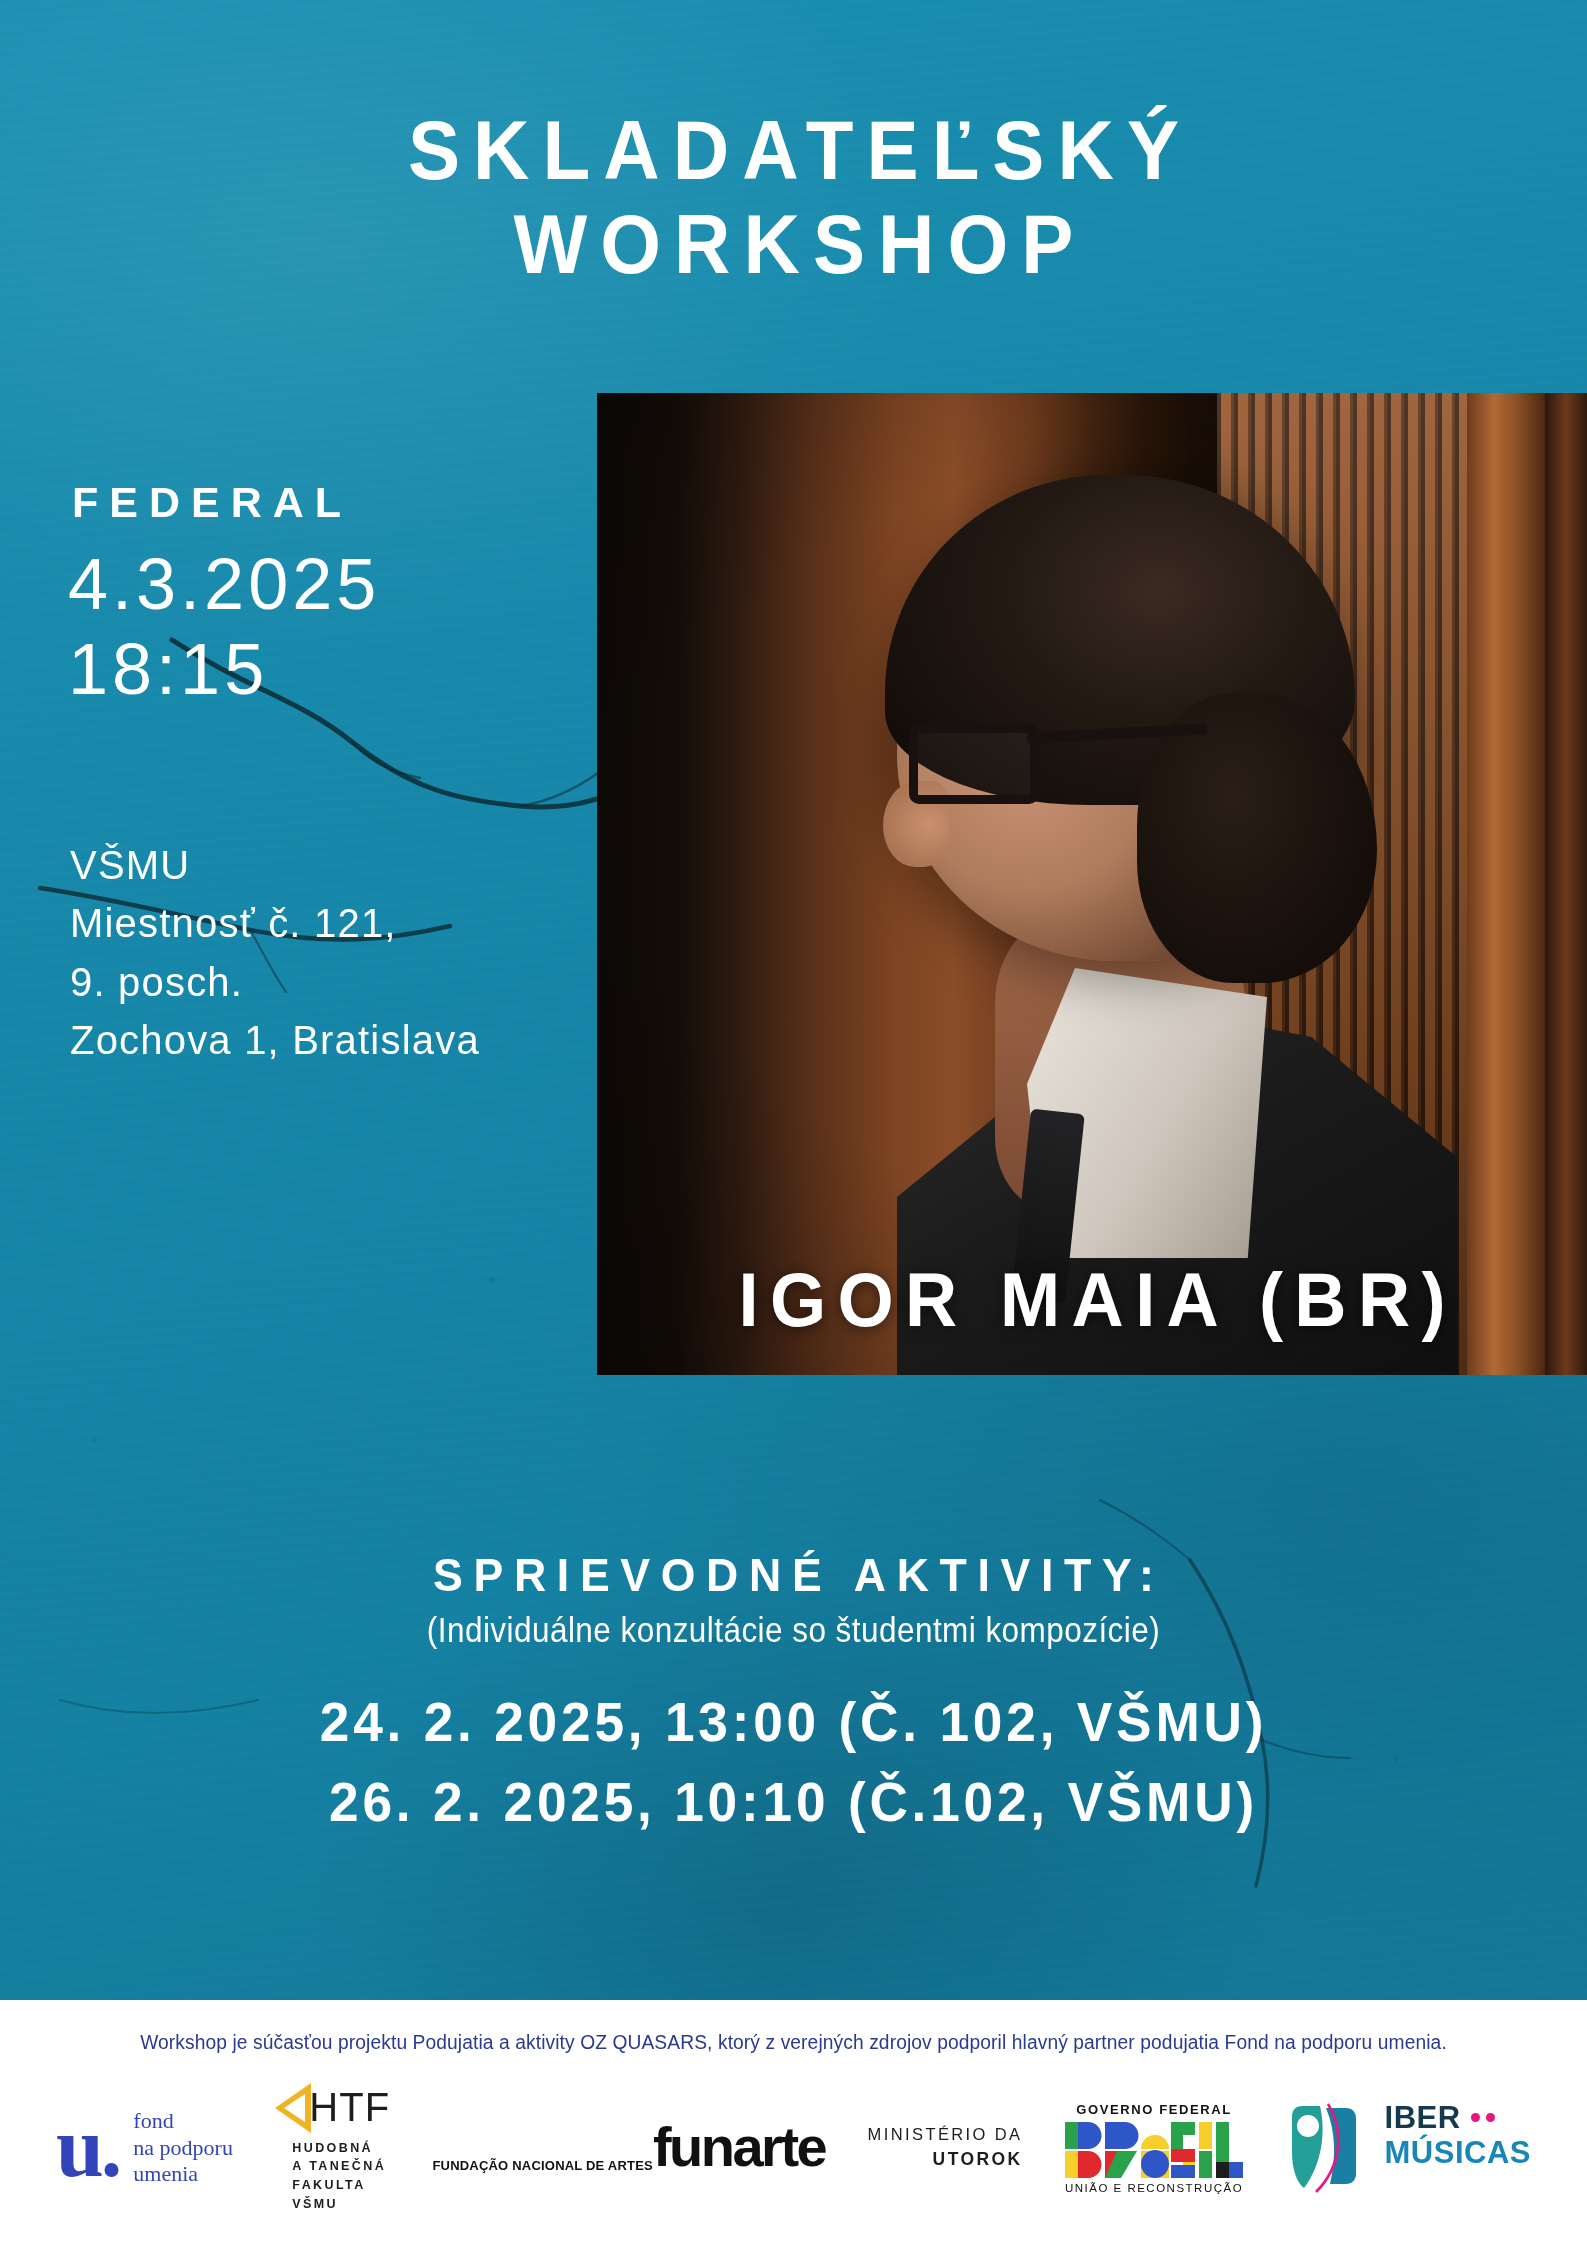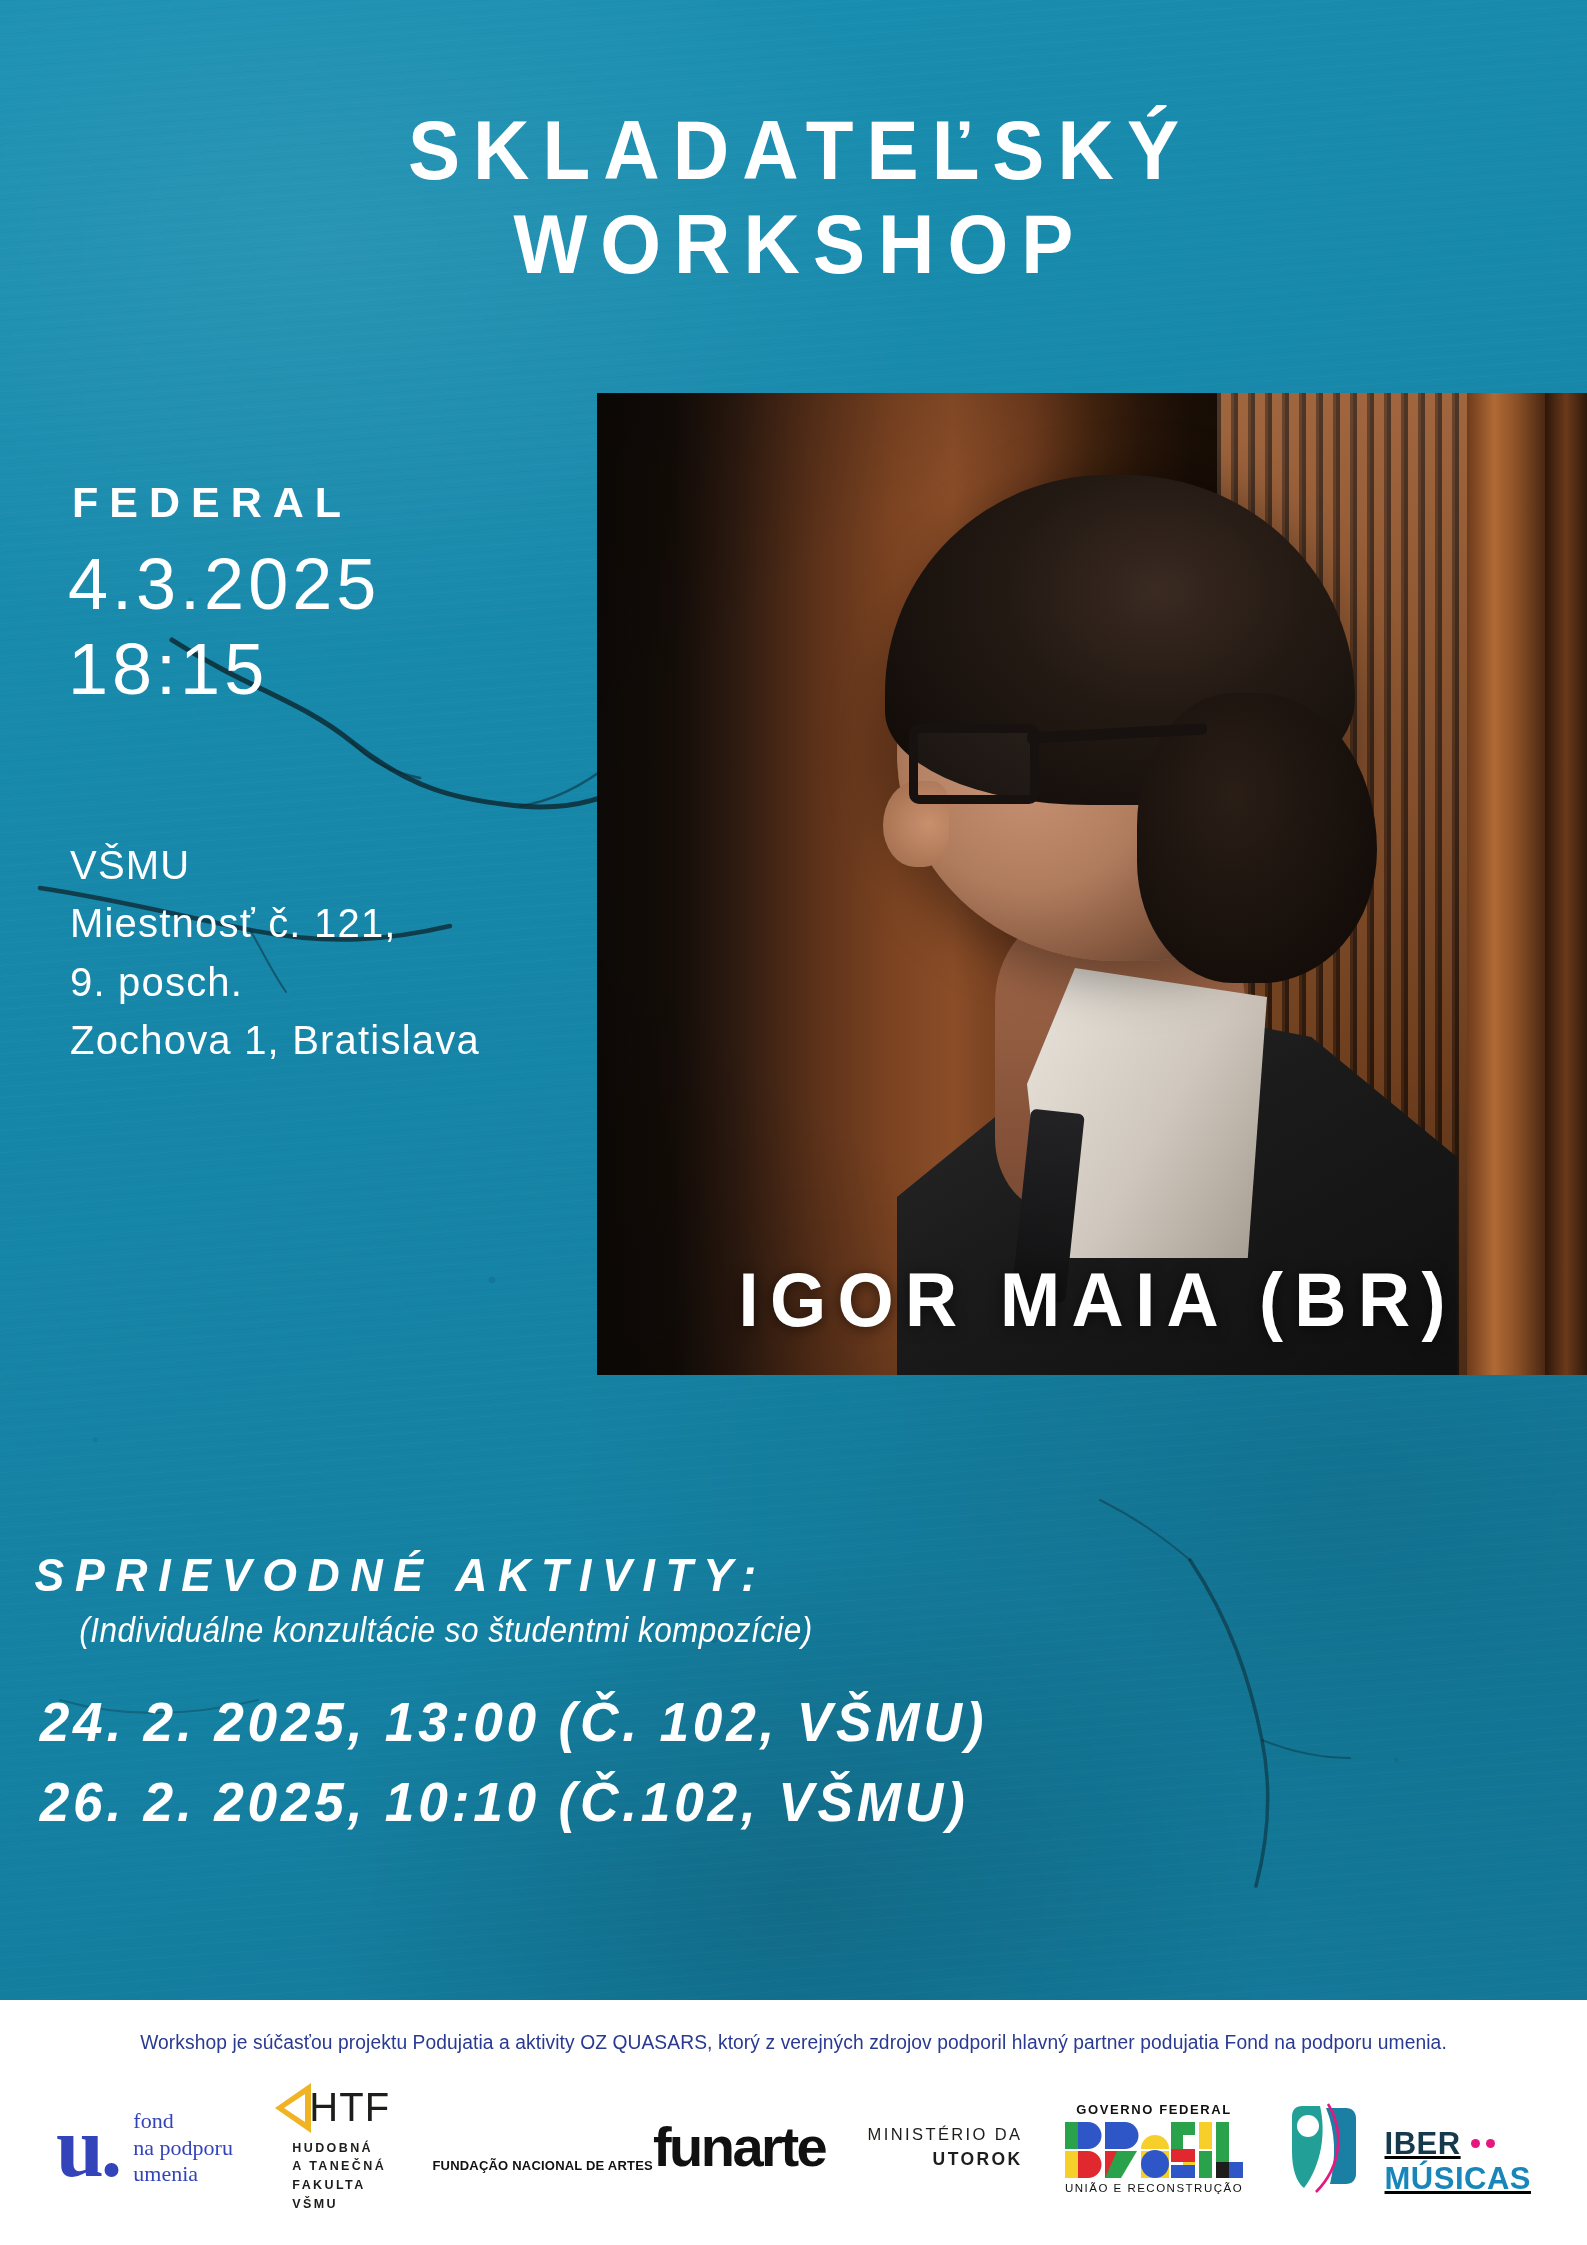--- a/index.html
+++ b/index.html
@@ -272,23 +272,22 @@
     text-indent: 12px;
     transform: scaleX(.95);
     text-shadow: 0 2px 14px rgba(0,0,0,.55);
   }
 
   
   .acts {
     position: absolute;
     left: 0; right: 0;
     top: 1548px;
-    text-align: left;
+    text-align: center;
     color: #ffffff;
-    font-style: italic;
   }
   .acts-title {
     font-family: "Liberation Sans Narrow", "Liberation Sans", sans-serif;
     font-weight: 700;
     font-size: 46px;
     letter-spacing: 11px;
     text-indent: 11px;
     transform: scaleX(.97);
   }
   .acts-sub {
@@ -442,21 +441,21 @@
   .brasil-word svg { display: block; }
   .brasil-bot {
     font-family: "Liberation Sans", sans-serif;
     font-weight: 400;
     font-size: 11.5px;
     letter-spacing: 1.5px;
     color: #111;
   }
 
   
-  .iber { gap: 13px; align-items: flex-end; text-decoration: underline; }
+  .iber { gap: 13px; align-items: flex-start; }
   .iber-mark { width: 86px; height: 92px; }
   .iber-text { font-family: "Liberation Sans", sans-serif; line-height: 1.0; }
   .iber-row1 {
     display: flex; align-items: center; gap: 10px;
     font-weight: 700; font-size: 31px; color: #163a4d; letter-spacing: .5px;
   }
   .iber-dots { display: flex; gap: 6px; }
   .iber-dots i { display: block; width: 9px; height: 9px; border-radius: 50%; background: #e5187f; }
   .iber-row2 {
     margin-top: 4px;

